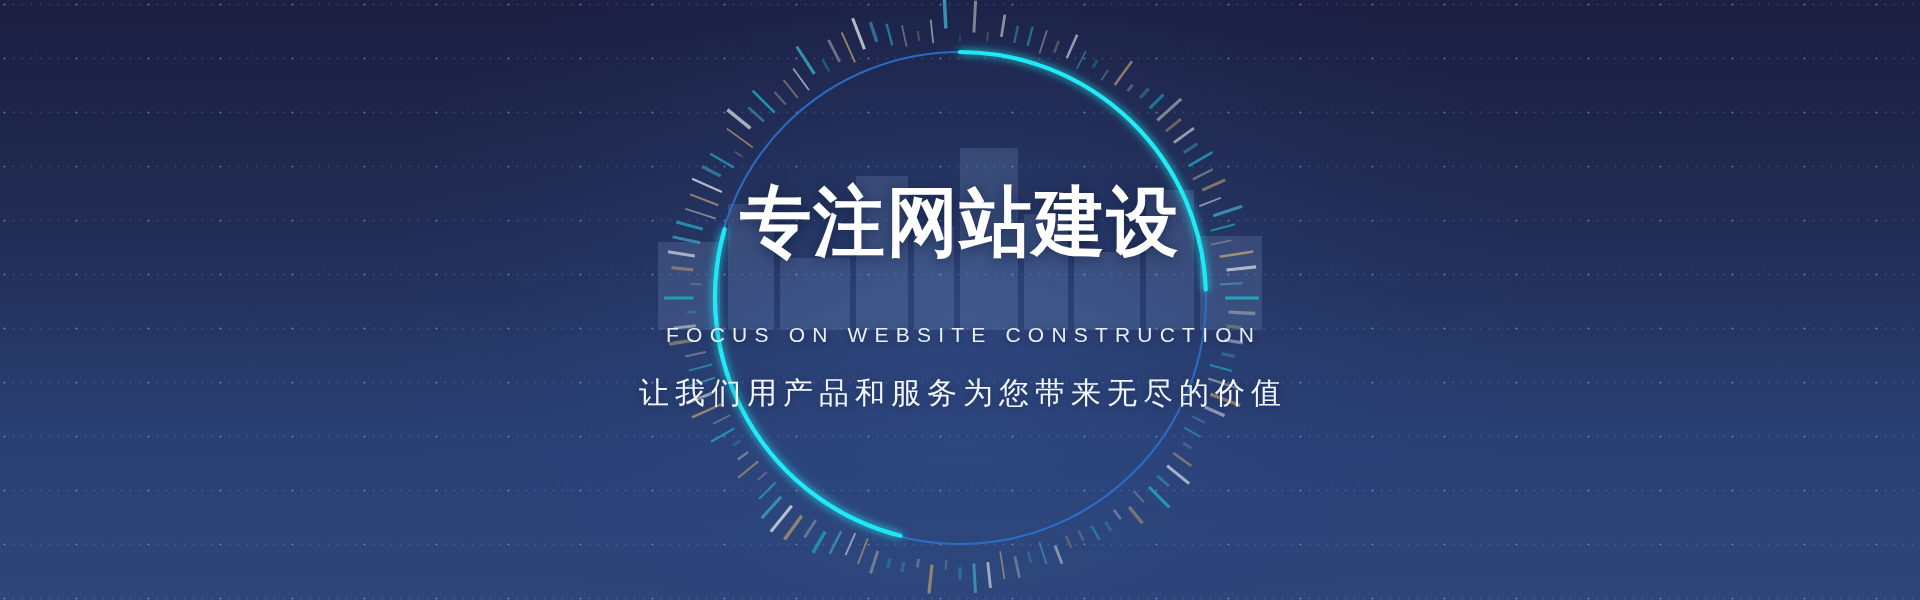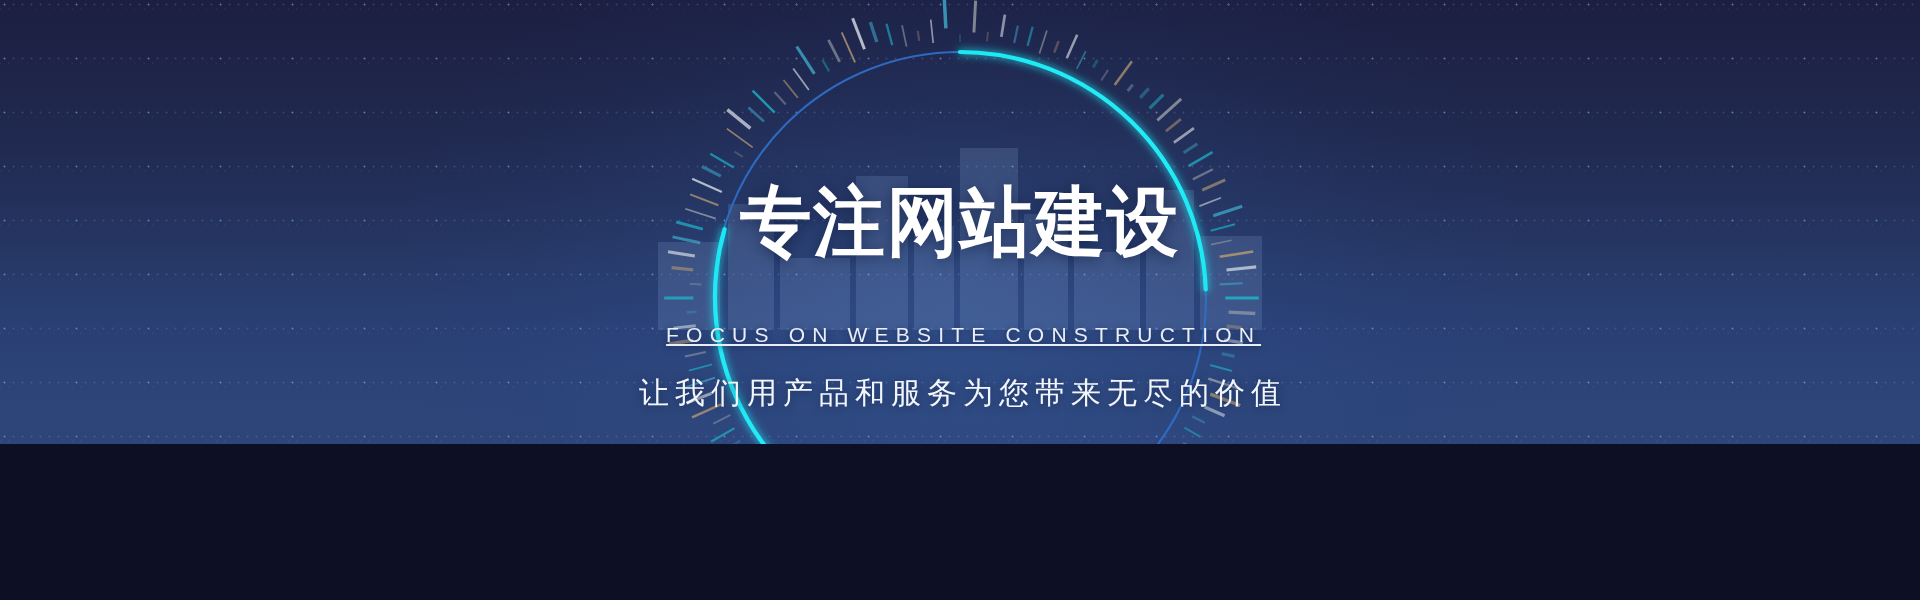--- a/index.html
+++ b/index.html
@@ -6,21 +6,21 @@
   html, body {
     margin: 0;
     padding: 0;
     background: #0d1024;
   }
   * { box-sizing: border-box; }
 
   .stage {
     position: relative;
     width: 1920px;
-    height: 444px;
+    height: 600px;
     overflow: hidden;
     font-family: "Liberation Sans", "DejaVu Sans", sans-serif;
     
     background:
       linear-gradient(180deg,
         #1c1f42 0%,
         #1e2448 16%,
         #20294f 30%,
         #23305a 45%,
         #273968 60%,
@@ -123,21 +123,20 @@
     left: 0; right: 0;
     top: 324px;
     font-size: 21px;
     line-height: 1;
     font-weight: 400;
     color: #e8eef8;
     letter-spacing: 7.2px;
     text-indent: 7.2px;
     white-space: nowrap;
     text-shadow: 0 1px 6px rgba(10,20,50,0.5);
-    text-decoration: underline;
   }
 
   .tagline {
     position: absolute;
     left: 0; right: 0;
     top: 378px;
     font-size: 30px;
     line-height: 1;
     font-weight: 400;
     color: #f2f6fc;

